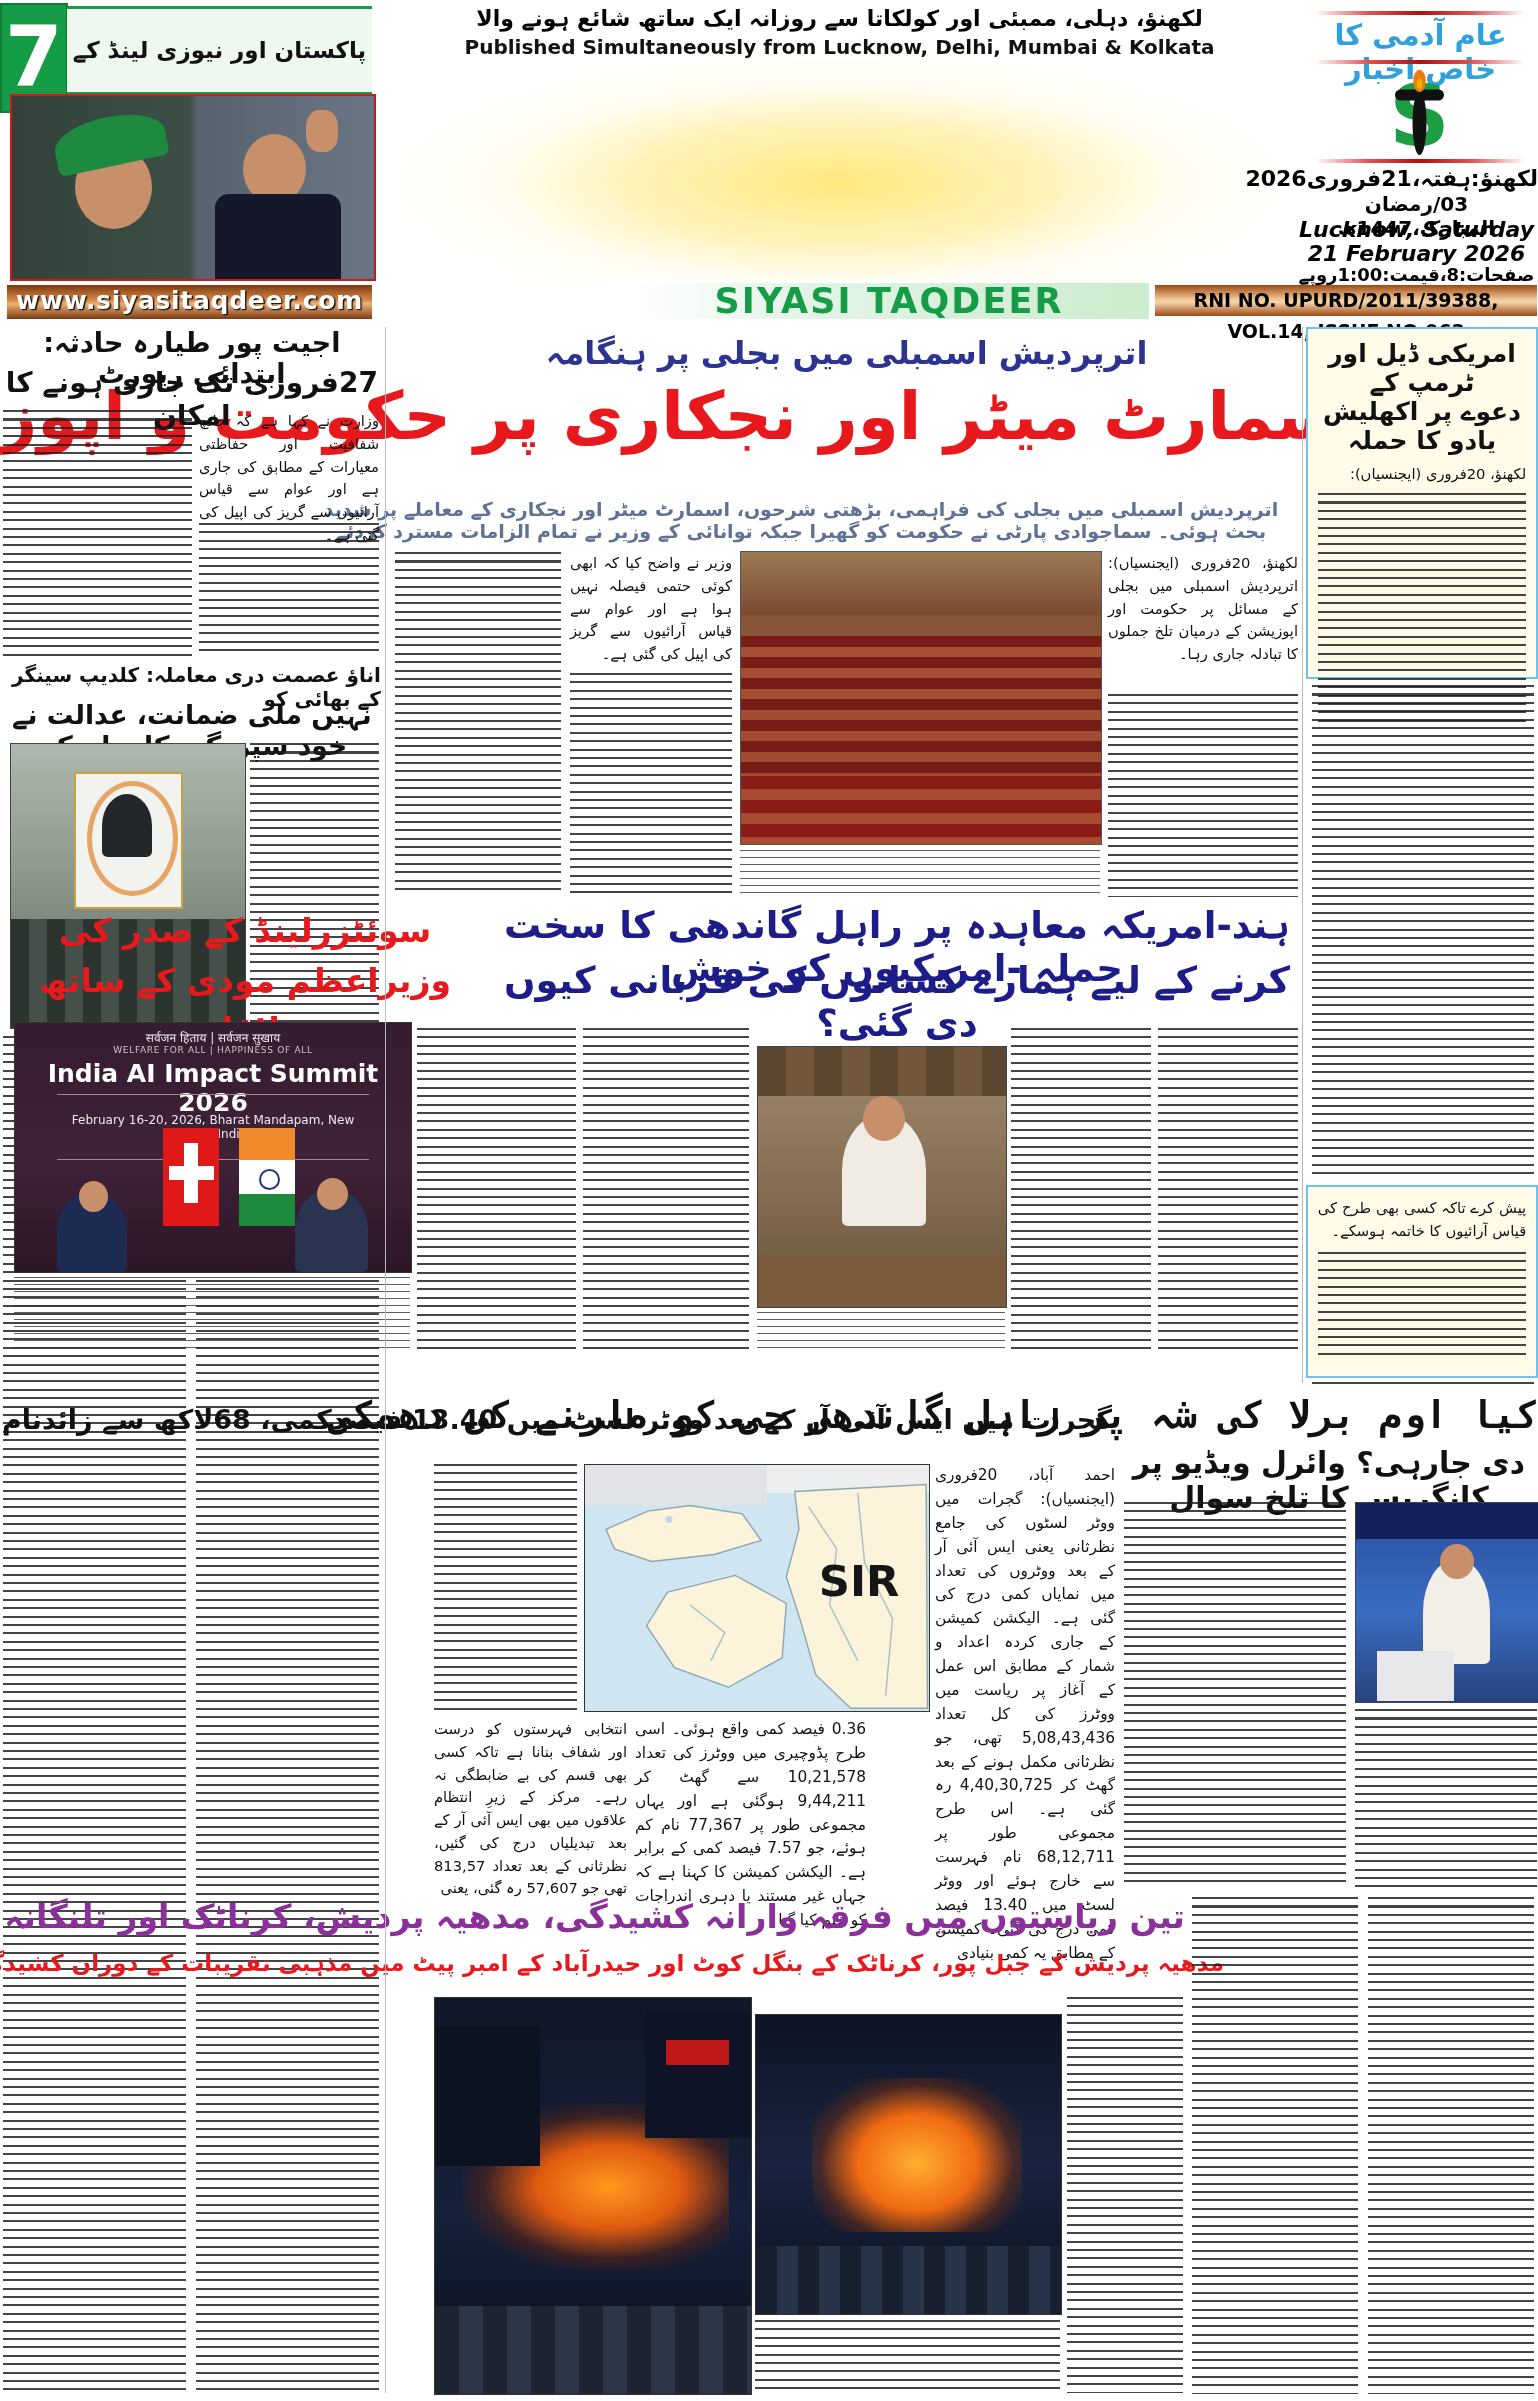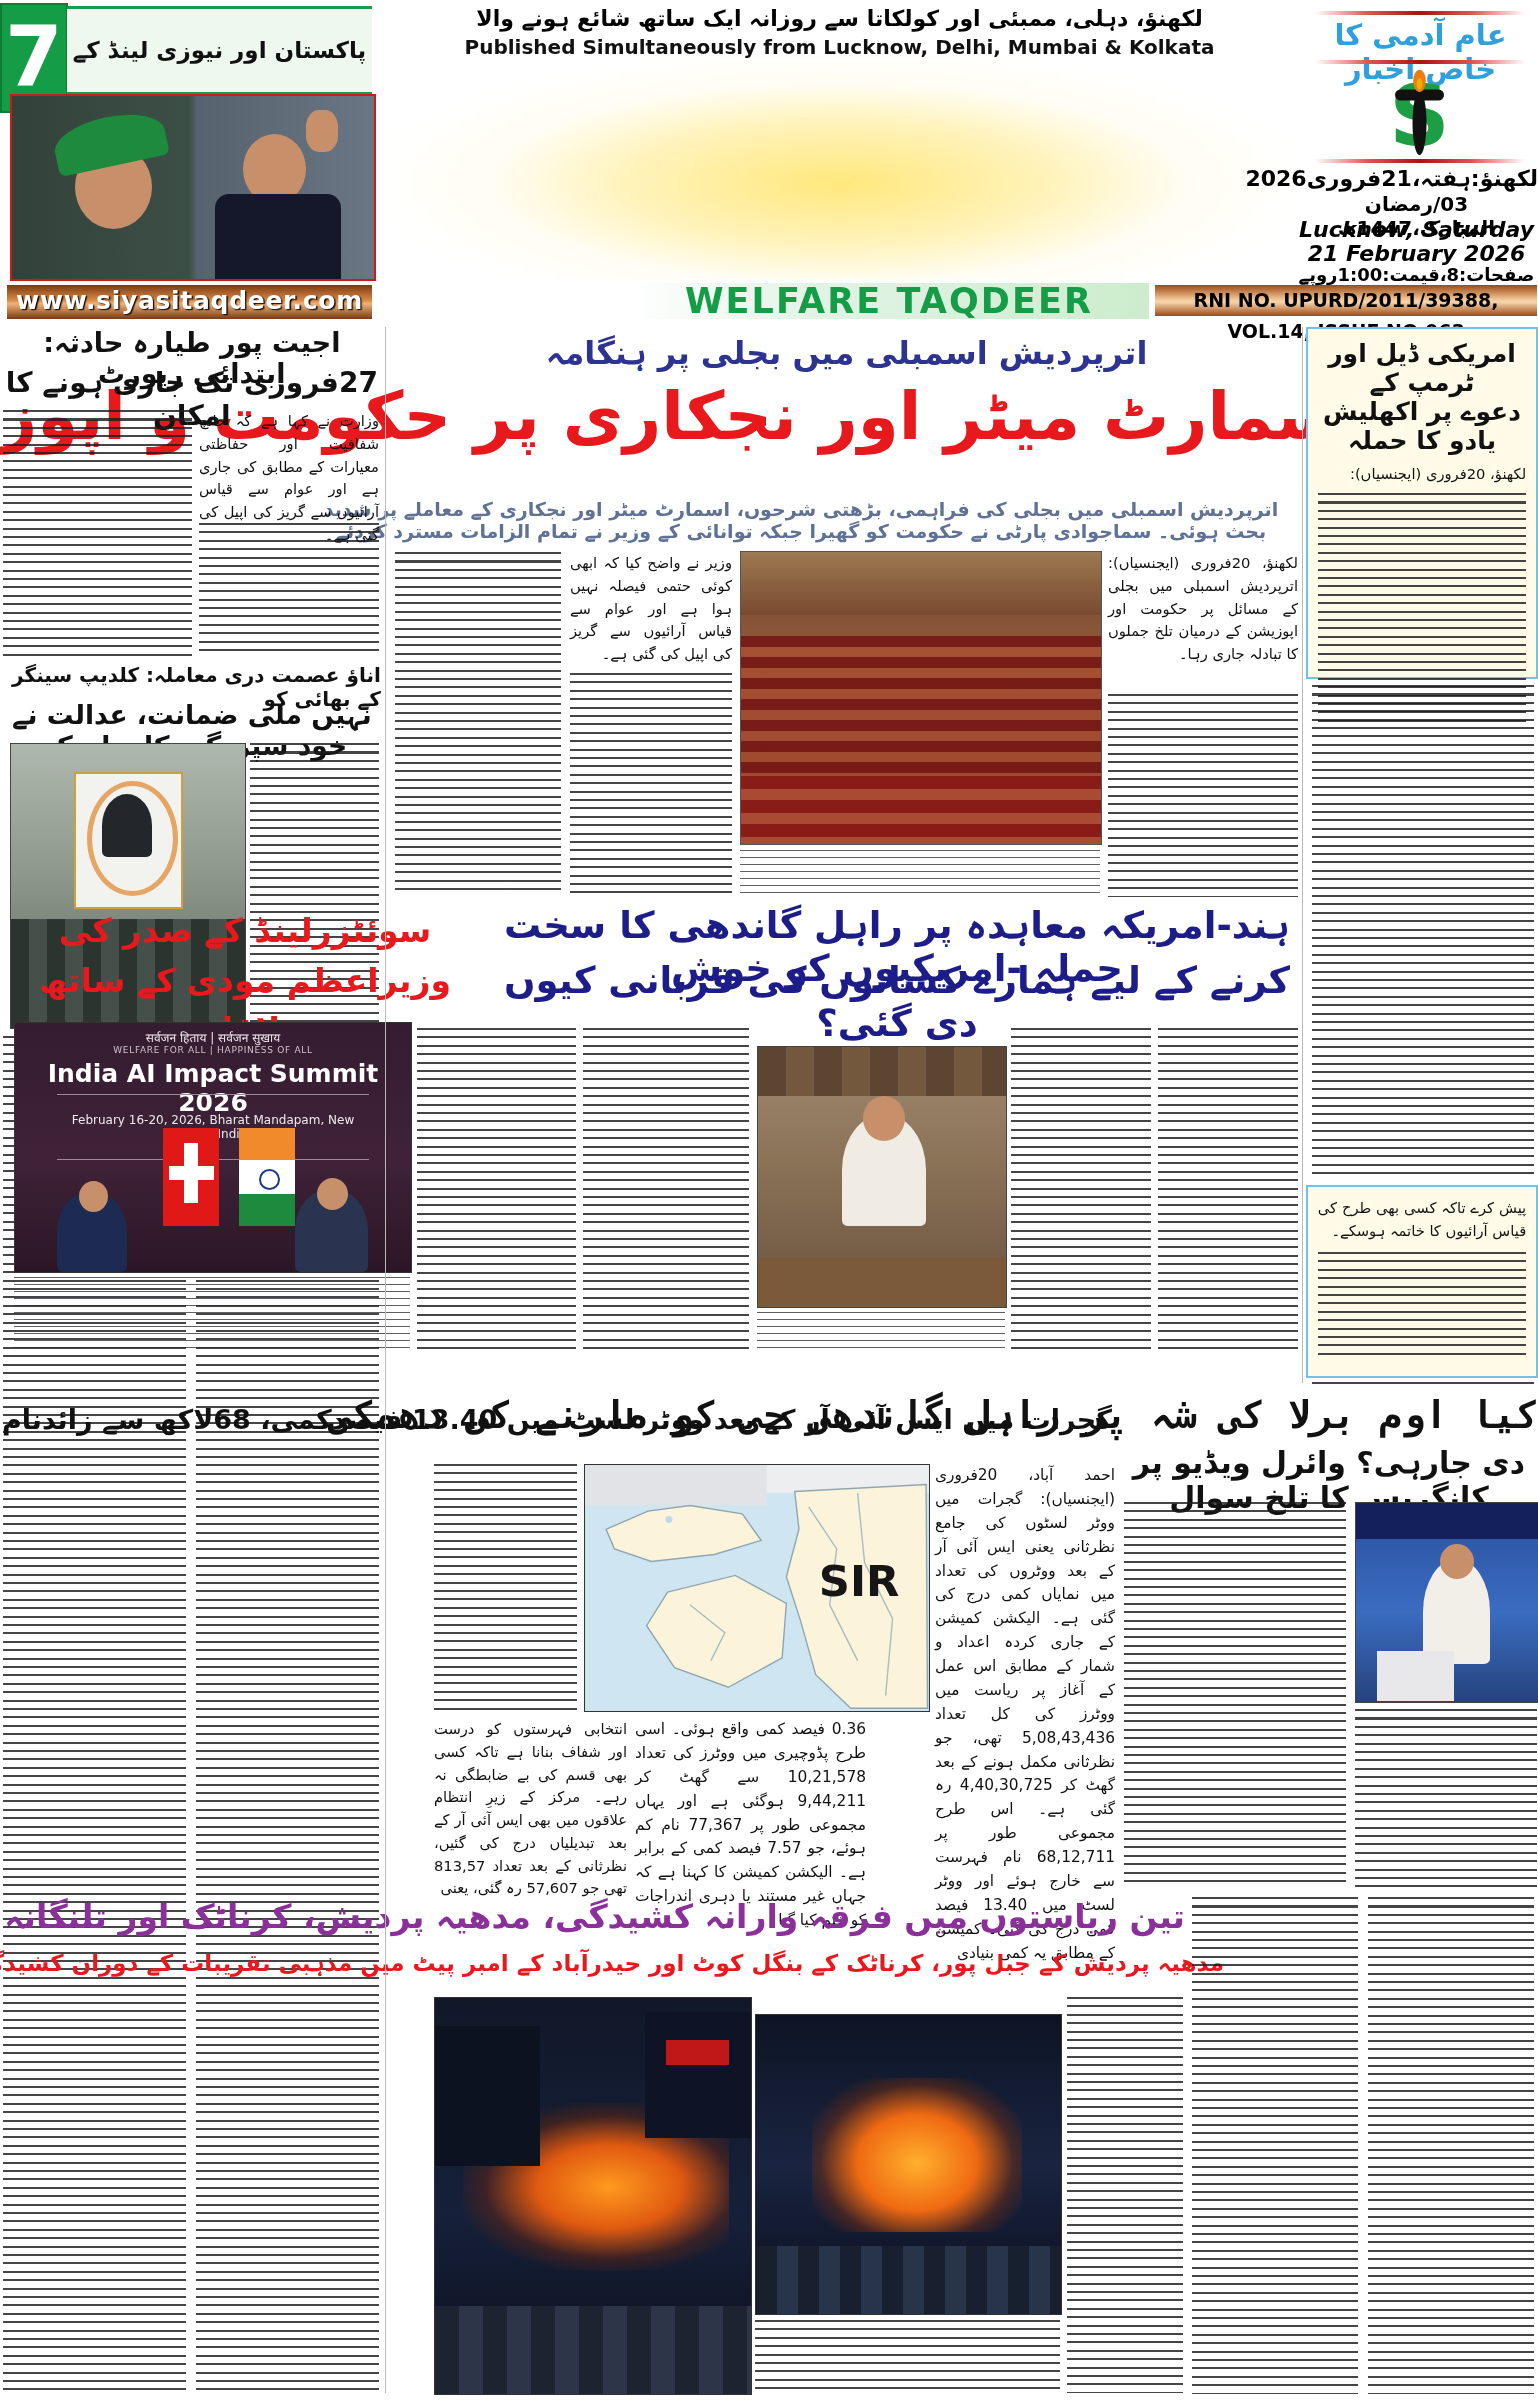--- a/index.html
+++ b/index.html
@@ -65,21 +65,21 @@
   </div>
 
   <div class="abs www-strip" style="left:7px;top:285px;width:365px;height:34px;">www.siyasitaqdeer.com</div>
 
   <div class="abs rtl ctr" style="left:392px;top:5.6px;width:895px;height:29px;font-size:22px;font-weight:bold;color:#000;">لکھنؤ، دہلی، ممبئی اور کولکاتا سے روزانہ ایک ساتھ شائع ہونے والا</div>
   <div class="abs ctr" style="left:392px;top:35px;width:895px;height:24px;font-size:20px;font-weight:bold;color:#111;">Published Simultaneously from Lucknow, Delhi, Mumbai &amp; Kolkata</div>
 
   <div class="abs title-halo" style="left:381px;top:59px;width:916px;height:221px;"></div>
 
   <div class="abs brandband ctr" style="left:629px;top:283px;width:520px;height:36px;">
-    <span class="brand-en">WELFARE TAQDEER</span>
+    <span class="brand-en">SIYASI TAQDEER</span>
   </div>
   <div class="abs rni-strip" style="left:1155px;top:285px;width:382px;height:31px;">RNI NO. UPURD/2011/39388, VOL.14, ISSUE NO.063</div>
 
   <div class="abs redrule" style="left:1315px;top:11.2px;width:210px;height:4.2px;"></div>
   <div class="abs rtl ctr tagline" style="left:1305px;top:18px;width:231px;height:38px;">عام آدمی کا خاص اخبار</div>
   <div class="abs redrule" style="left:1315px;top:60px;width:210px;height:4.2px;"></div>
 
   <div class="abs" style="left:1374px;top:67px;width:91px;height:91px;">
     <svg width="91" height="91" viewBox="0 0 130 130">
       <text x="65" y="112" font-size="120" font-weight="bold" fill="#1d9e45" text-anchor="middle" font-family="DejaVu Sans">S</text>

